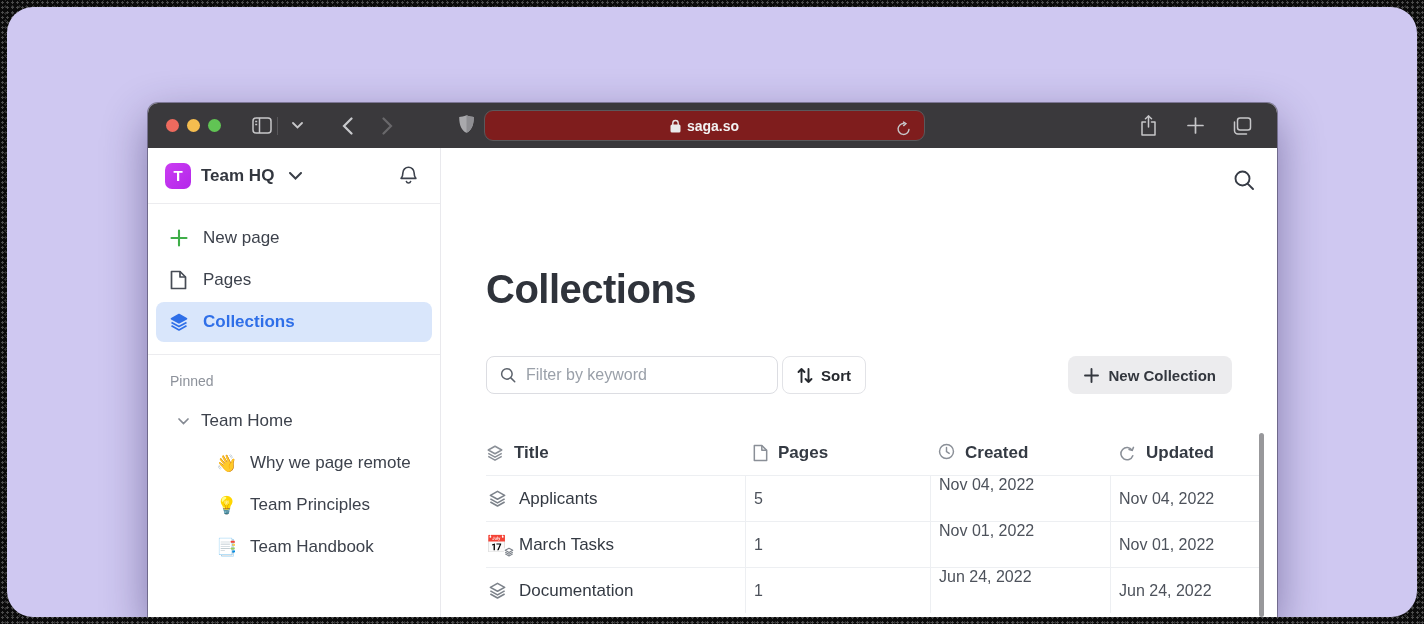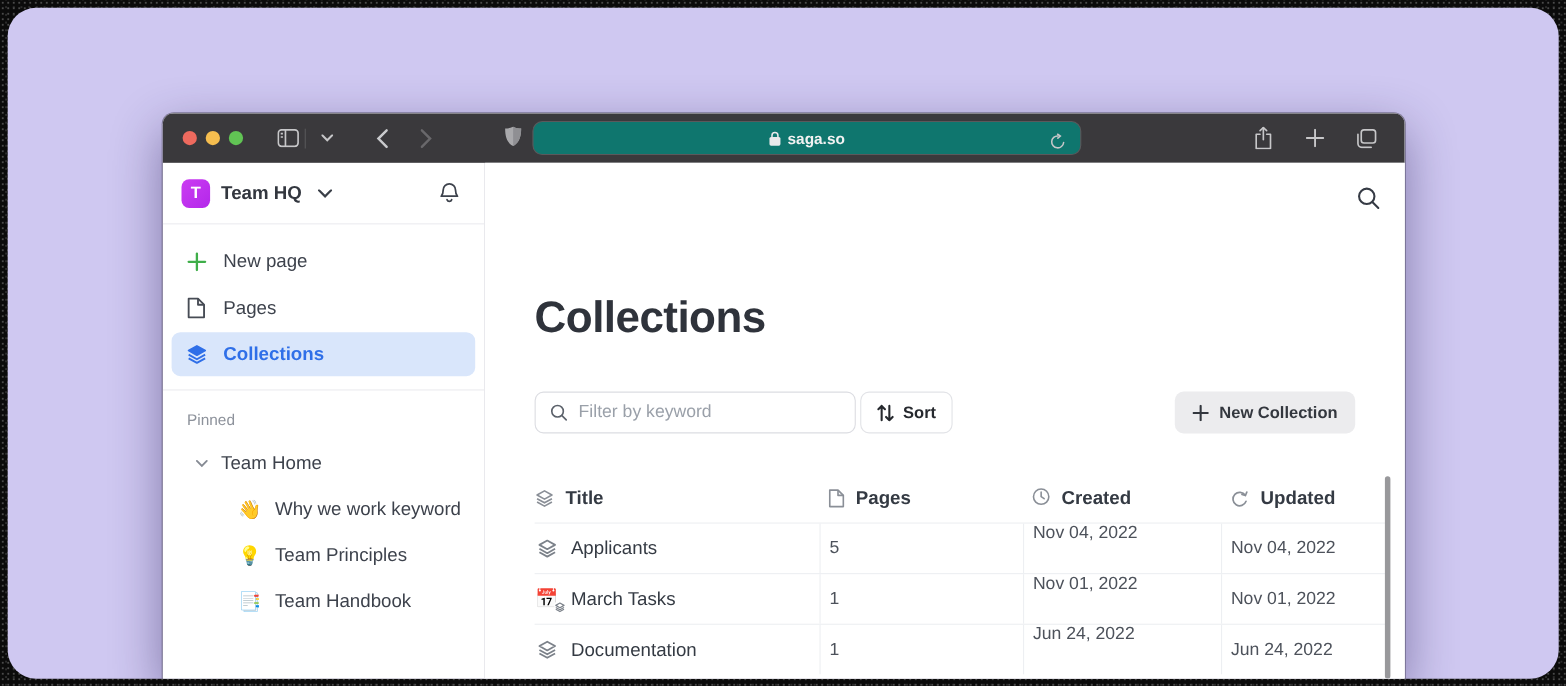--- a/index.html
+++ b/index.html
@@ -28,22 +28,22 @@
     height:45px; flex:0 0 45px; background:#3a393c; display:flex; align-items:center;
     padding:0 22px 0 18px; position:relative; color:#c7c7c9;
   }
   .lights{ display:flex; gap:8px; margin-right:28px; }
   .light{ width:13px; height:13px; border-radius:50%; }
   .tb-icon{ display:inline-flex; align-items:center; justify-content:center; width:26px; height:26px; }
   .tb-icon svg{ display:block; }
   .tb-sep{ width:1px; height:18px; background:#58575a; margin:0 6px 0 2px; }
   .nav-arrows{ display:flex; gap:14px; margin-left:24px; }
   .addressbar{
-    position:absolute; left:336px; top:7px; width:499px; height:31px;
-    background:#0f766e; border:1px solid #5a595c; border-radius:9px;
+    position:absolute; left:336px; top:7px; width:441px; height:31px;
+    background:#7f1d1d; border:1px solid #5a595c; border-radius:9px;
     display:flex; align-items:center; justify-content:center; color:#f2f2f2;
     font-size:14px; font-weight:bold;
   }
   .addressbar .lock{ margin-right:6px; display:inline-flex; }
   .addressbar .reload{ position:absolute; right:8px; top:5px; }
   .tb-right{ margin-left:auto; display:flex; gap:21px; align-items:center; }
   .shield{ position:absolute; left:310px; top:11px; }
   
   .app{ flex:1; display:flex; min-height:0; background:#fff; }
   .sidebar{ width:293px; flex:0 0 293px; border-right:1px solid #e9e9ed; display:flex; flex-direction:column; }
@@ -247,21 +247,21 @@
           <div class="tree-row">
             <span class="tw">
               <svg width="11" height="7" viewBox="0 0 11 7" fill="none" stroke="#858a93" stroke-width="1.7" stroke-linecap="round">
                   <path d="M1 1l4.5 4.5L10 1"></path>
                 </svg>
             </span>
             <span>Team Home</span>
           </div>
           <div class="tree-row tree-child">
             <span class="emoji">👋</span>
-            <span>Why we work keyword</span>
+            <span>Why we page remote</span>
           </div>
           <div class="tree-row tree-child">
             <span class="emoji">💡</span>
             <span>Team Principles</span>
           </div>
           <div class="tree-row tree-child">
             <span class="emoji">📑</span>
             <span>Team Handbook</span>
           </div>
         </div>

